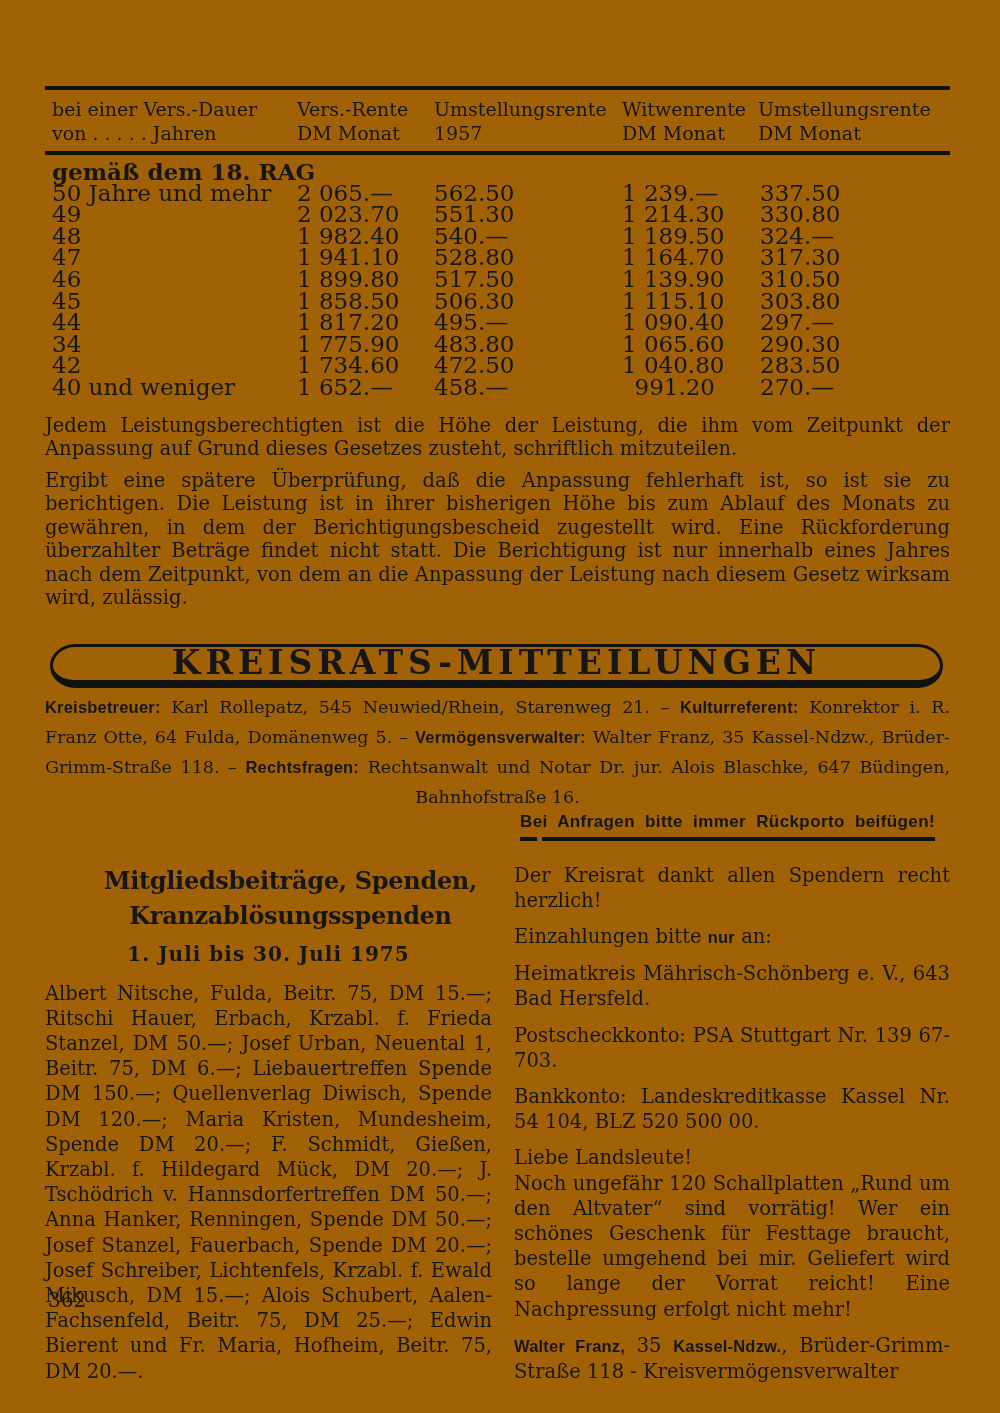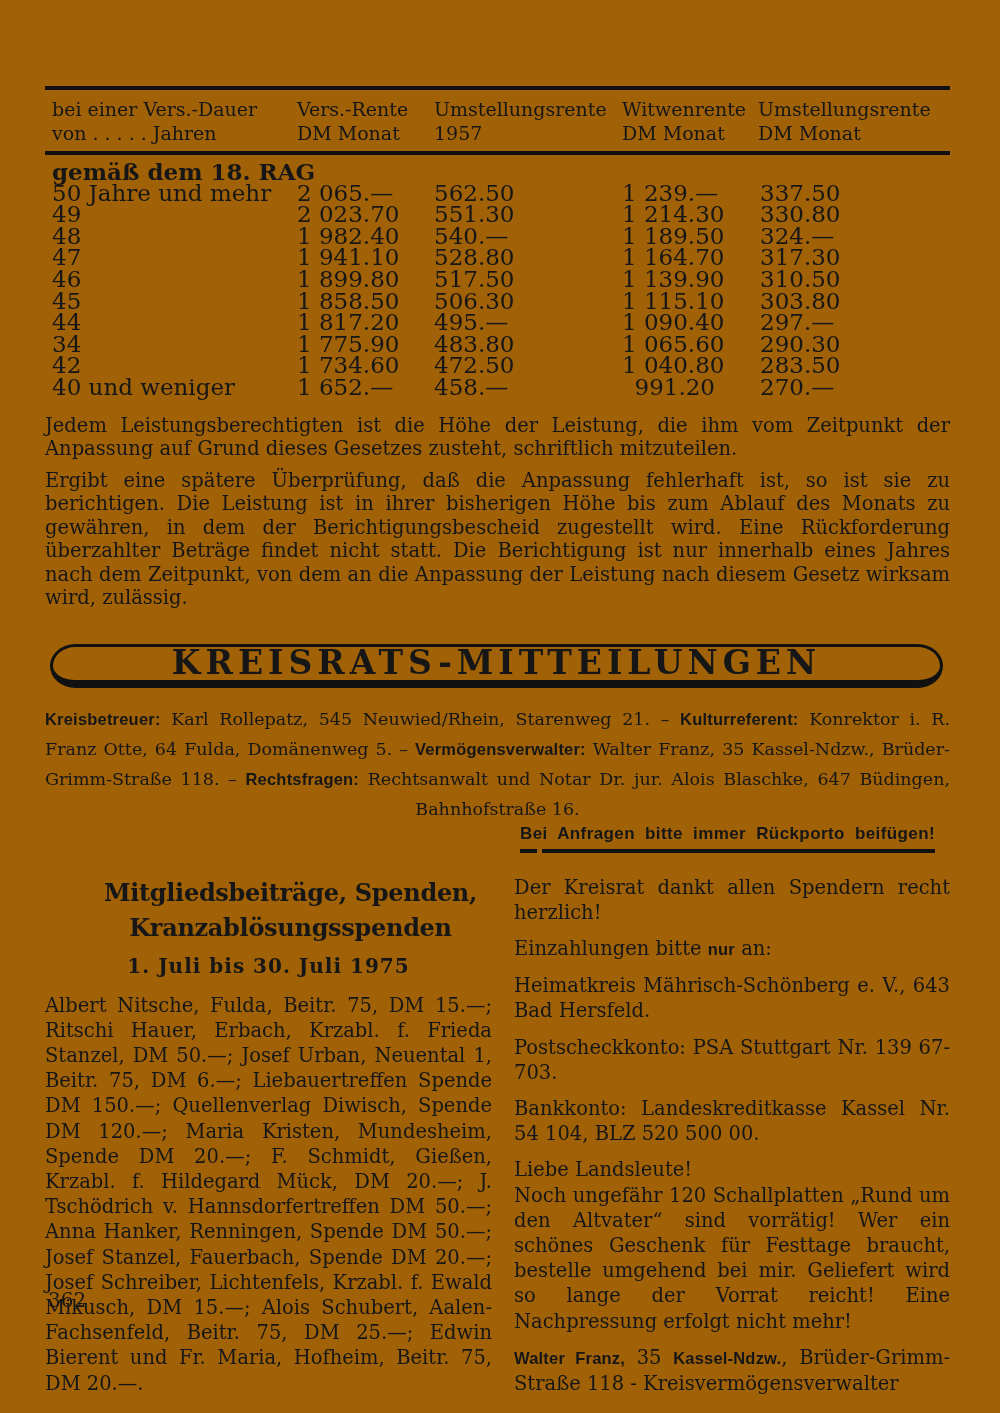--- a/index.html
+++ b/index.html
@@ -50,21 +50,21 @@
     display:flex;align-items:center;justify-content:center;
     box-sizing:border-box;
   }
   .banner-title{
     font-family:"DejaVu Serif","Liberation Serif",serif;
     font-weight:bold;font-size:33px;letter-spacing:5px;
     transform:translateY(-1px);
   }
   
   .kreisrat-info{
-    margin-top:16px;width:905px;
+    margin-top:4px;width:905px;
     font-size:17.5px;line-height:30px;
     text-align:justify;text-align-last:center;
   }
   .kreisrat-info .b,.seg-b{
     font-family:"Liberation Sans","DejaVu Sans",sans-serif;
     font-weight:bold;font-size:16.5px;letter-spacing:0.2px;
   }
   .notice-wrap{width:415px;margin-left:auto;margin-right:15px;}
   .notice{
     font-family:"Liberation Sans","DejaVu Sans",sans-serif;

